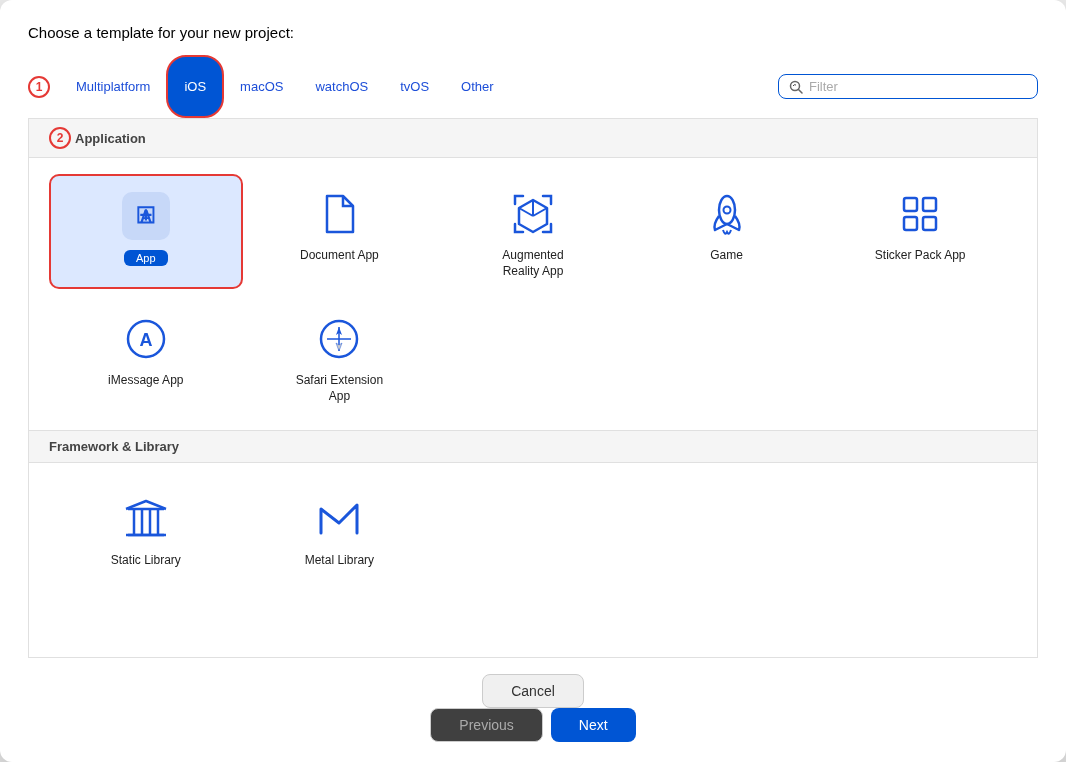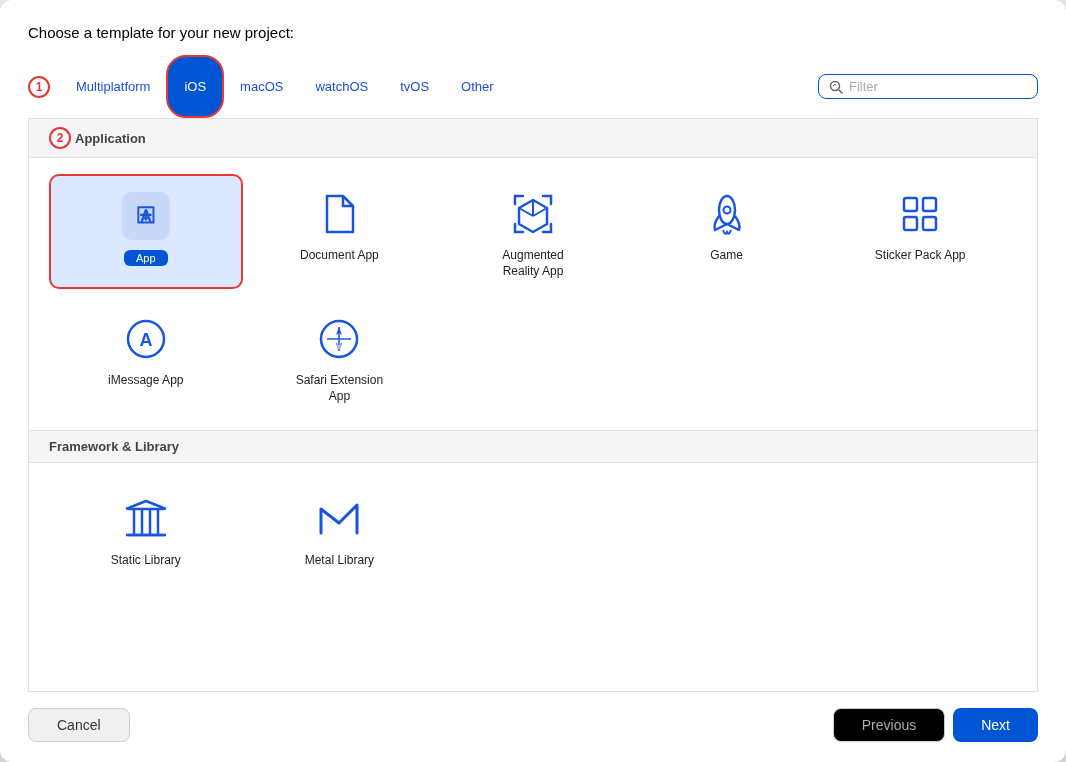--- a/index.html
+++ b/index.html
@@ -59,21 +59,21 @@
       border-radius: 20px;
       padding: 22px 16px;
     }
     .filter-box {
       display: flex;
       align-items: center;
       border: 1.5px solid #0055d4;
       border-radius: 8px;
       padding: 4px 10px;
       gap: 6px;
-      width: 220px;
+      width: 260px;
     }
     .filter-icon {
       color: #666;
       font-size: 14px;
     }
     .filter-input {
       border: none;
       outline: none;
       font-size: 13px;
       color: #333;
@@ -149,35 +149,36 @@
       padding: 2px 12px;
       font-weight: 500;
     }
 
     
     .bottom-bar {
       display: flex;
       align-items: center;
       justify-content: space-between;
       padding-top: 16px;
+      flex-direction: column;
     }
     .btn {
       border: none;
       border-radius: 8px;
       padding: 8px 28px;
       font-size: 14px;
       cursor: pointer;
     }
     .btn-cancel {
       background: #f0f0f0;
       color: #333;
       border: 1px solid #ccc;
     }
     .btn-prev {
-      background: #000000;
+      background: #404040;
       color: #aaa;
       border: 1px solid #ccc;
     }
     .btn-next {
       background: #0055d4;
       color: #fff;
     }
     .right-buttons { display: flex; gap: 8px; }
 
     

